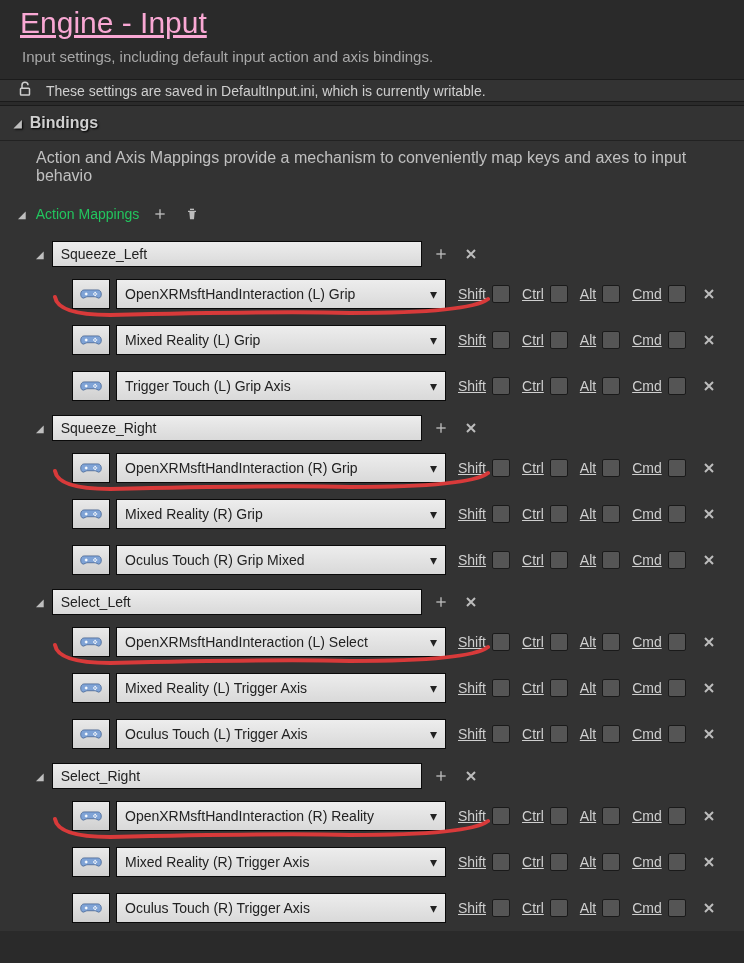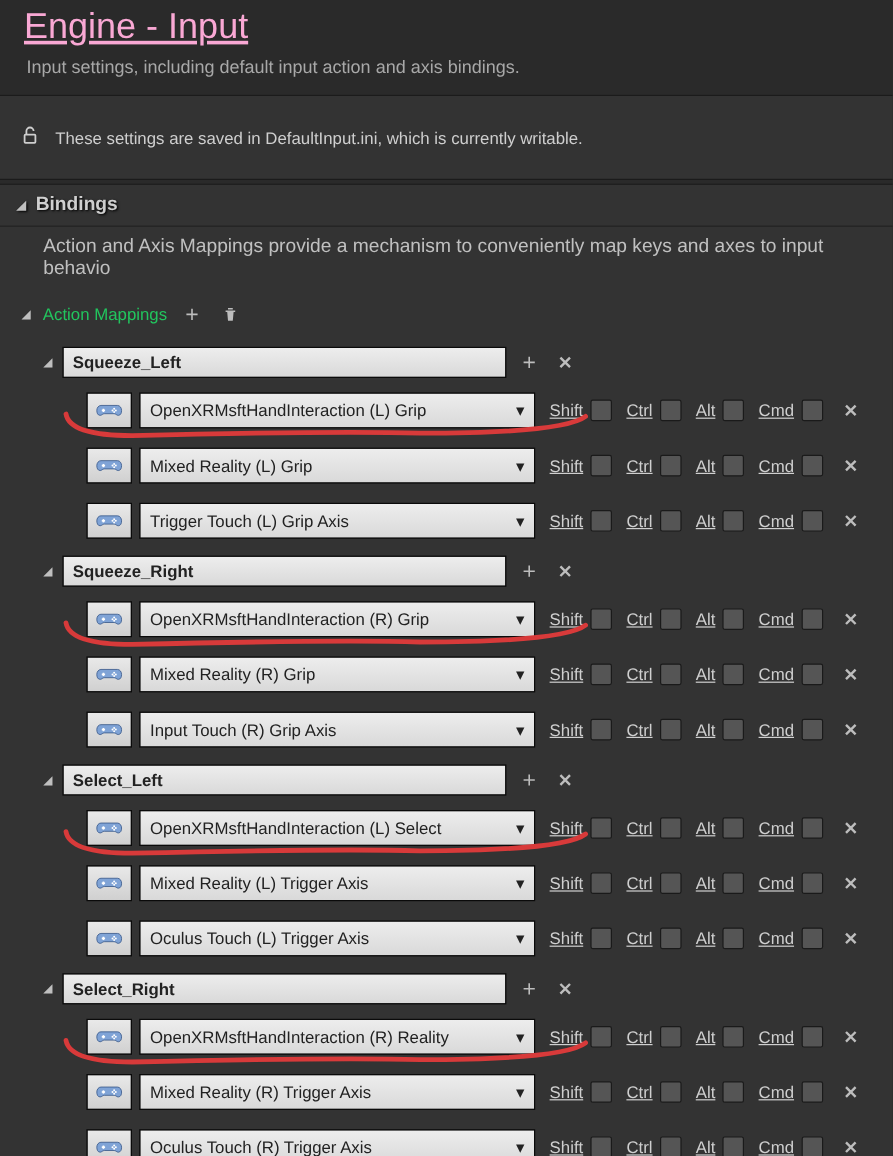--- a/index.html
+++ b/index.html
@@ -20,21 +20,21 @@
   text-decoration: underline;
 }
 .page-subtitle {
   color: #a8a8a8;
   font-size: 15px;
   padding: 4px 22px 14px 22px;
 }
 
 .writable-bar {
   background: #333333;
-  padding: 24px 16px;
+  padding: 0 16px;
   display: flex;
   align-items: center;
   gap: 12px;
   border-top: 1px solid #1b1b1b;
   border-bottom: 1px solid #1b1b1b;
 }
 .lock-icon svg { width: 18px; height: 18px; }
 
 .section {
   background: #333333;
@@ -86,21 +86,20 @@
 }
 .action-hdr .tri { font-size: 10px; color: #bfbfbf; }
 .name-input {
   background: linear-gradient(#ededed,#d9d9d9);
   border: 1px solid #0a0a0a;
   height: 26px;
   width: 370px;
   padding: 2px 8px;
   color: #222;
   font-size: 14px;
-  font-weight: bold;
 }
 
 .binding-row {
   display: flex;
   align-items: center;
   gap: 6px;
   padding: 8px 0 8px 36px;
   position: relative;
 }
 .pad-icon {
@@ -419,21 +418,21 @@
               <path d="M6 4h20c3 0 5 3 5 6s-1 6-4 6c-2 0-3-2-5-2h-12c-2 0-3 2-5 2-3 0-4-3-4-6s2-6 5-6z" fill="#7fa3d6" stroke="#3a5a8a"></path>
               <rect x="8" y="8" width="2" height="4" fill="#fff"></rect>
               <rect x="7" y="9" width="4" height="2" fill="#fff"></rect>
               <circle cx="22" cy="8" r="1.2" fill="#fff"></circle>
               <circle cx="22" cy="12" r="1.2" fill="#fff"></circle>
               <circle cx="20" cy="10" r="1.2" fill="#fff"></circle>
               <circle cx="24" cy="10" r="1.2" fill="#fff"></circle>
             </svg>
           </span>
           <div class="key-select">
-            <span>Input Touch (R) Grip Axis</span>
+            <span>Oculus Touch (R) Grip Mixed</span>
             <span class="caret">▾</span>
           </div>
           <div class="mod-group">
             <span class="mod-label">Shift</span>
             <span class="chk"></span>
           </div>
           <div class="mod-group">
             <span class="mod-label">Ctrl</span>
             <span class="chk"></span>
           </div>

